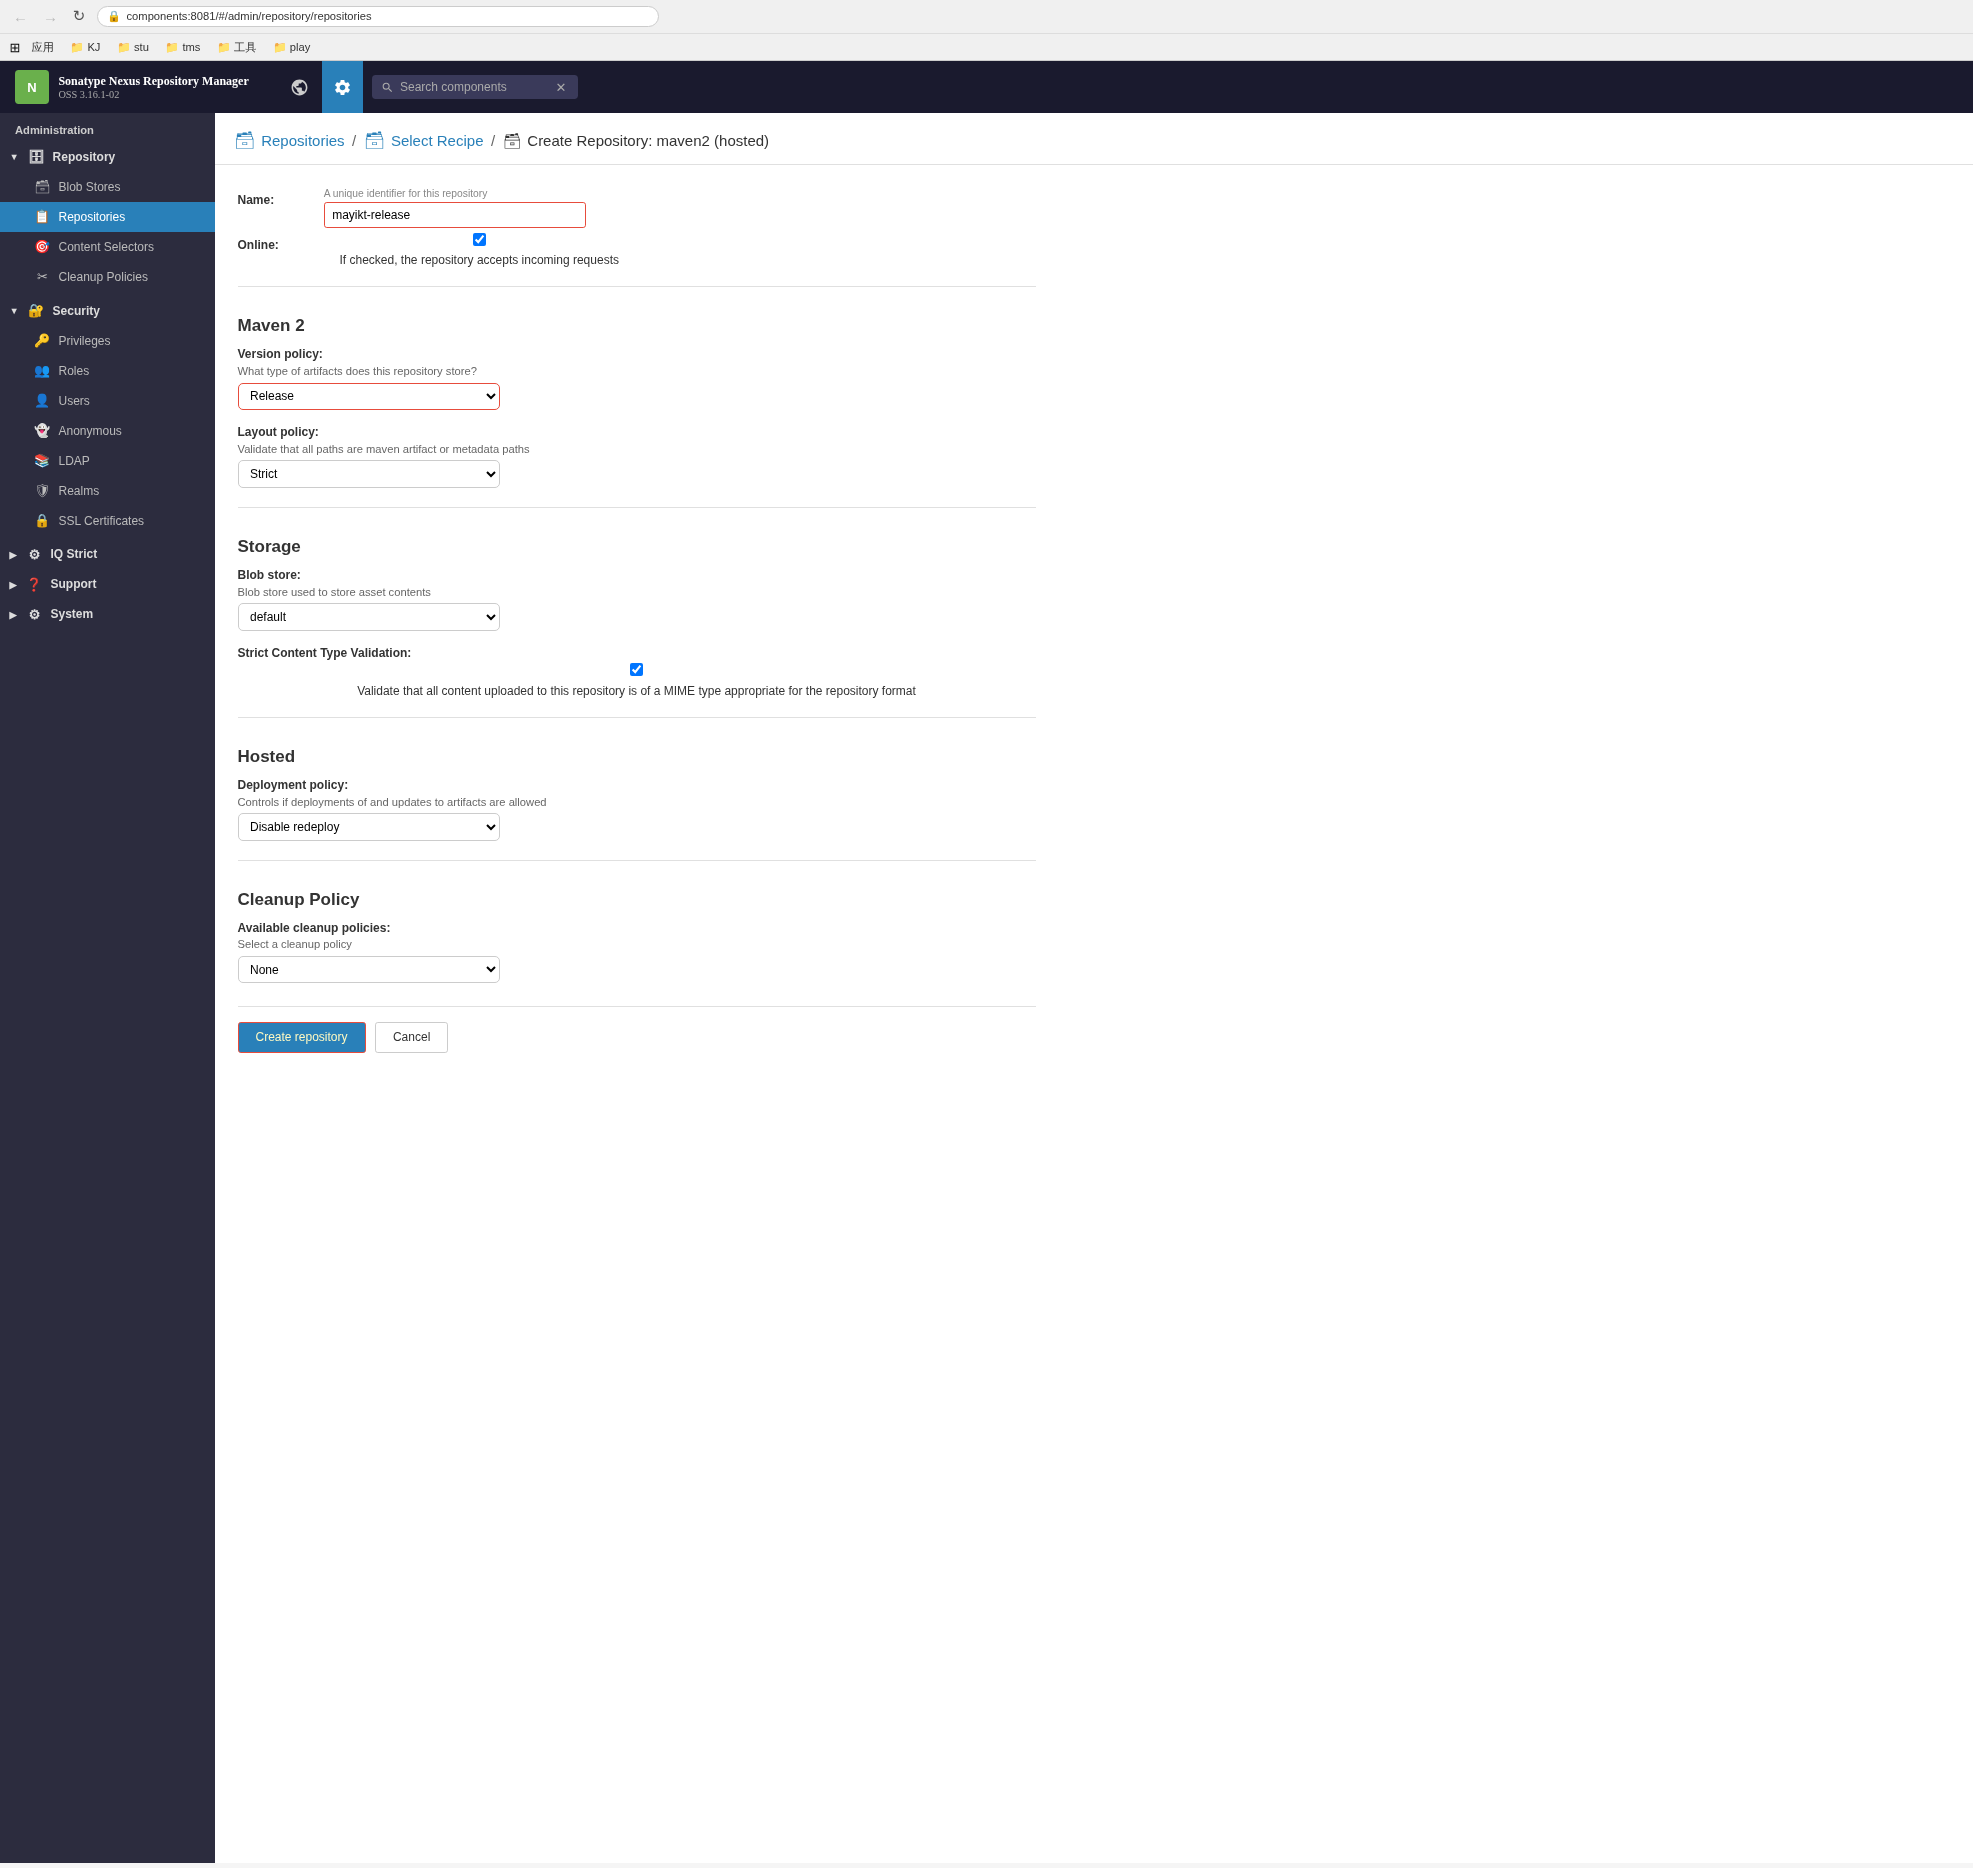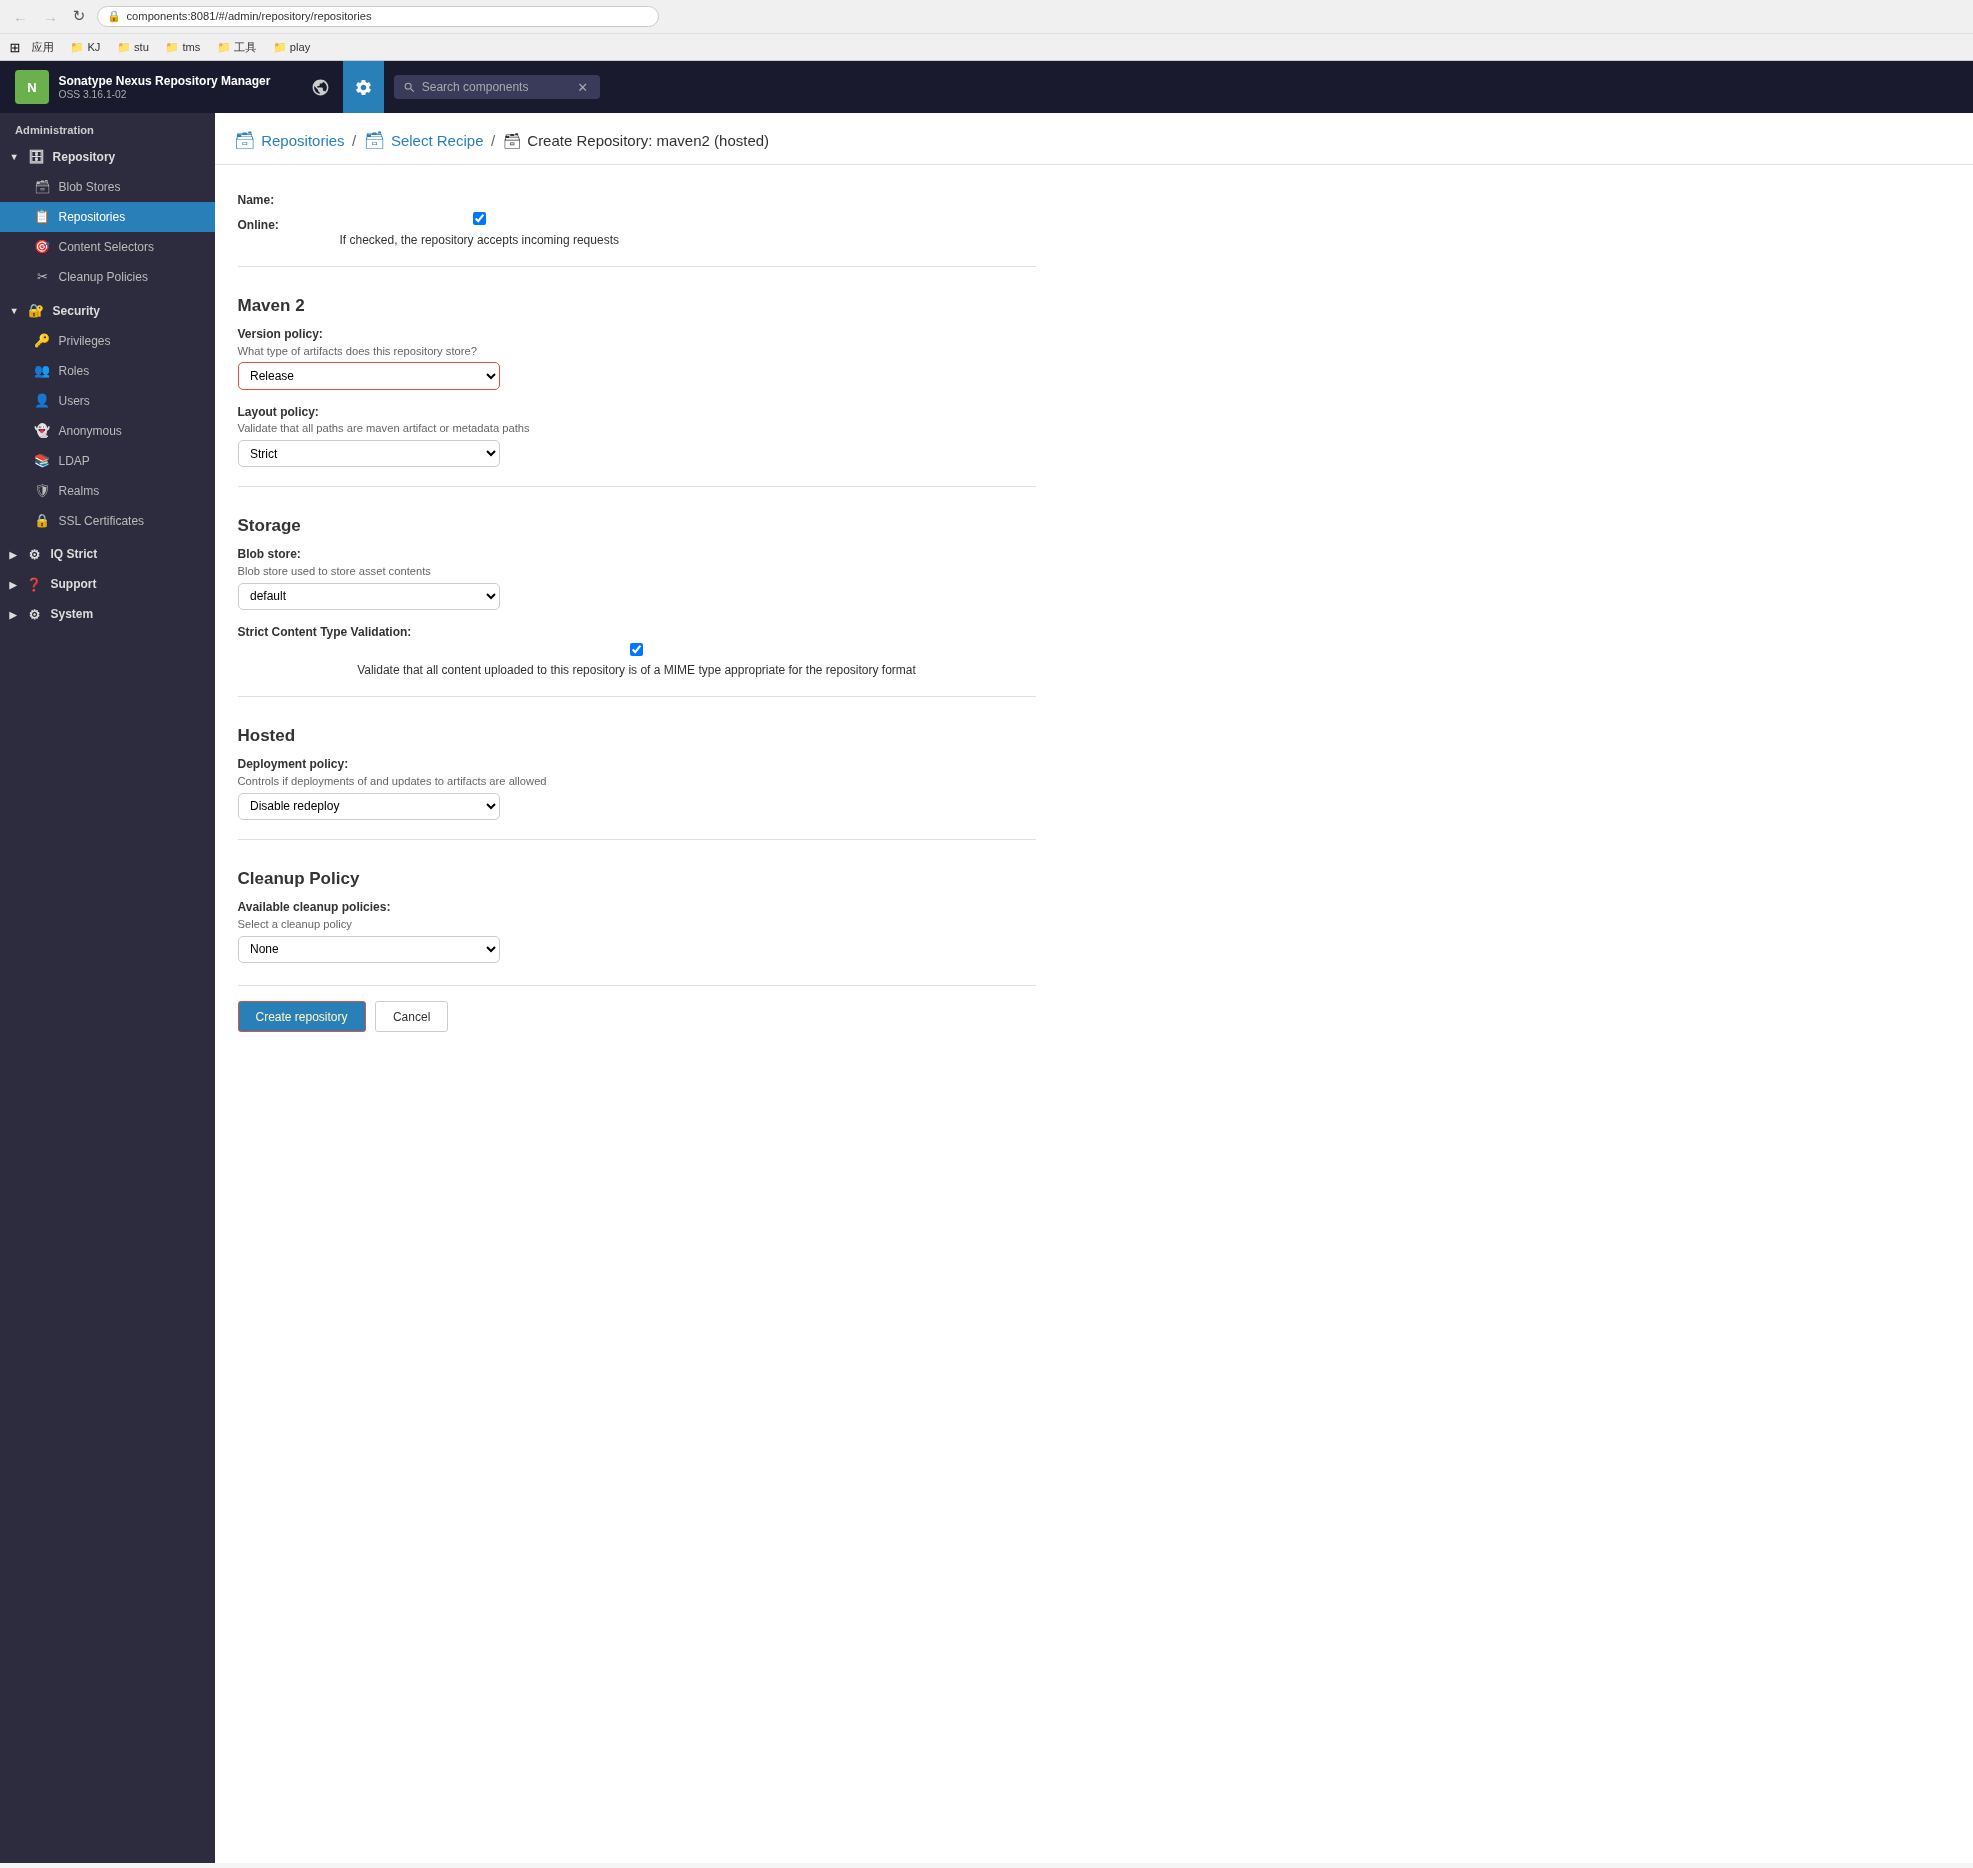--- a/index.html
+++ b/index.html
@@ -16,21 +16,21 @@
     .bookmark-item { display: flex; align-items: center; gap: 2.8px; padding: 1.9px 5.6px; cursor: pointer; border-radius: 2.8px; color: #333; }
     .apps-icon { font-size: 13px; }
 
     
     .app-wrapper { display: flex; flex-direction: column; height: calc(100vh - 66px); }
 
     
     .top-nav { background: #1a1a2e; display: flex; align-items: center; padding: 0; height: 52px; flex-shrink: 0; }
     .brand-area { display: flex; align-items: center; gap: 9.4px; padding: 0 15px; }
     .brand-logo { width: 34px; height: 34px; background: #6ab04c; border-radius: 3.7px; display: flex; align-items: center; justify-content: center; color: white; font-weight: bold; font-size: 13px; }
-    .brand-text { color: white; }
+    .brand-text { color: white; font-family: Liberation Serif, serif; }
     .brand-title { font-size: 12px; font-weight: 600; line-height: 1.2; }
     .brand-subtitle { font-size: 10.3px; color: #aaa; }
     .nav-icons { display: flex; align-items: center; gap: 1.9px; margin-left: 15px; }
     .nav-icon-btn { width: 41px; height: 52px; display: flex; align-items: center; justify-content: center; cursor: pointer; color: #ccc; font-size: 17px; }
     .nav-icon-btn.active { background: #2980b9; color: white; }
     .search-bar-top { display: flex; align-items: center; background: #3a3a5a; border-radius: 3.7px; padding: 4.7px 9.4px; gap: 5.6px; margin-left: 9.4px; min-width: 206px; }
     .search-bar-top input { background: none; border: none; outline: none; color: white; font-size: 12px; width: 150px; }
     .search-bar-top input::placeholder { color: #aaa; }
     .search-clear { color: #aaa; cursor: pointer; font-size: 13px; }
 
@@ -252,20 +252,24 @@
         <div class="breadcrumb-current">
           <span class="bc-icon">🗃</span>
           <span>Create Repository: maven2 (hosted)</span>
         </div>
       </div>
 
       <div class="form-content">
 
         <div class="form-row">
           <div class="form-label">Name:</div>
+          <div class="form-field">
+            <div class="form-hint">A unique identifier for this repository</div>
+            <input type="text" class="form-input" value="mayikt-release" style="">
+          </div>
         </div>
 
         <div class="online-row">
           <div class="form-label">Online:</div>
           <div class="form-checkbox-row">
             <input type="checkbox" checked="" style="">
             <span>If checked, the repository accepts incoming requests</span>
           </div>
         </div>
 

